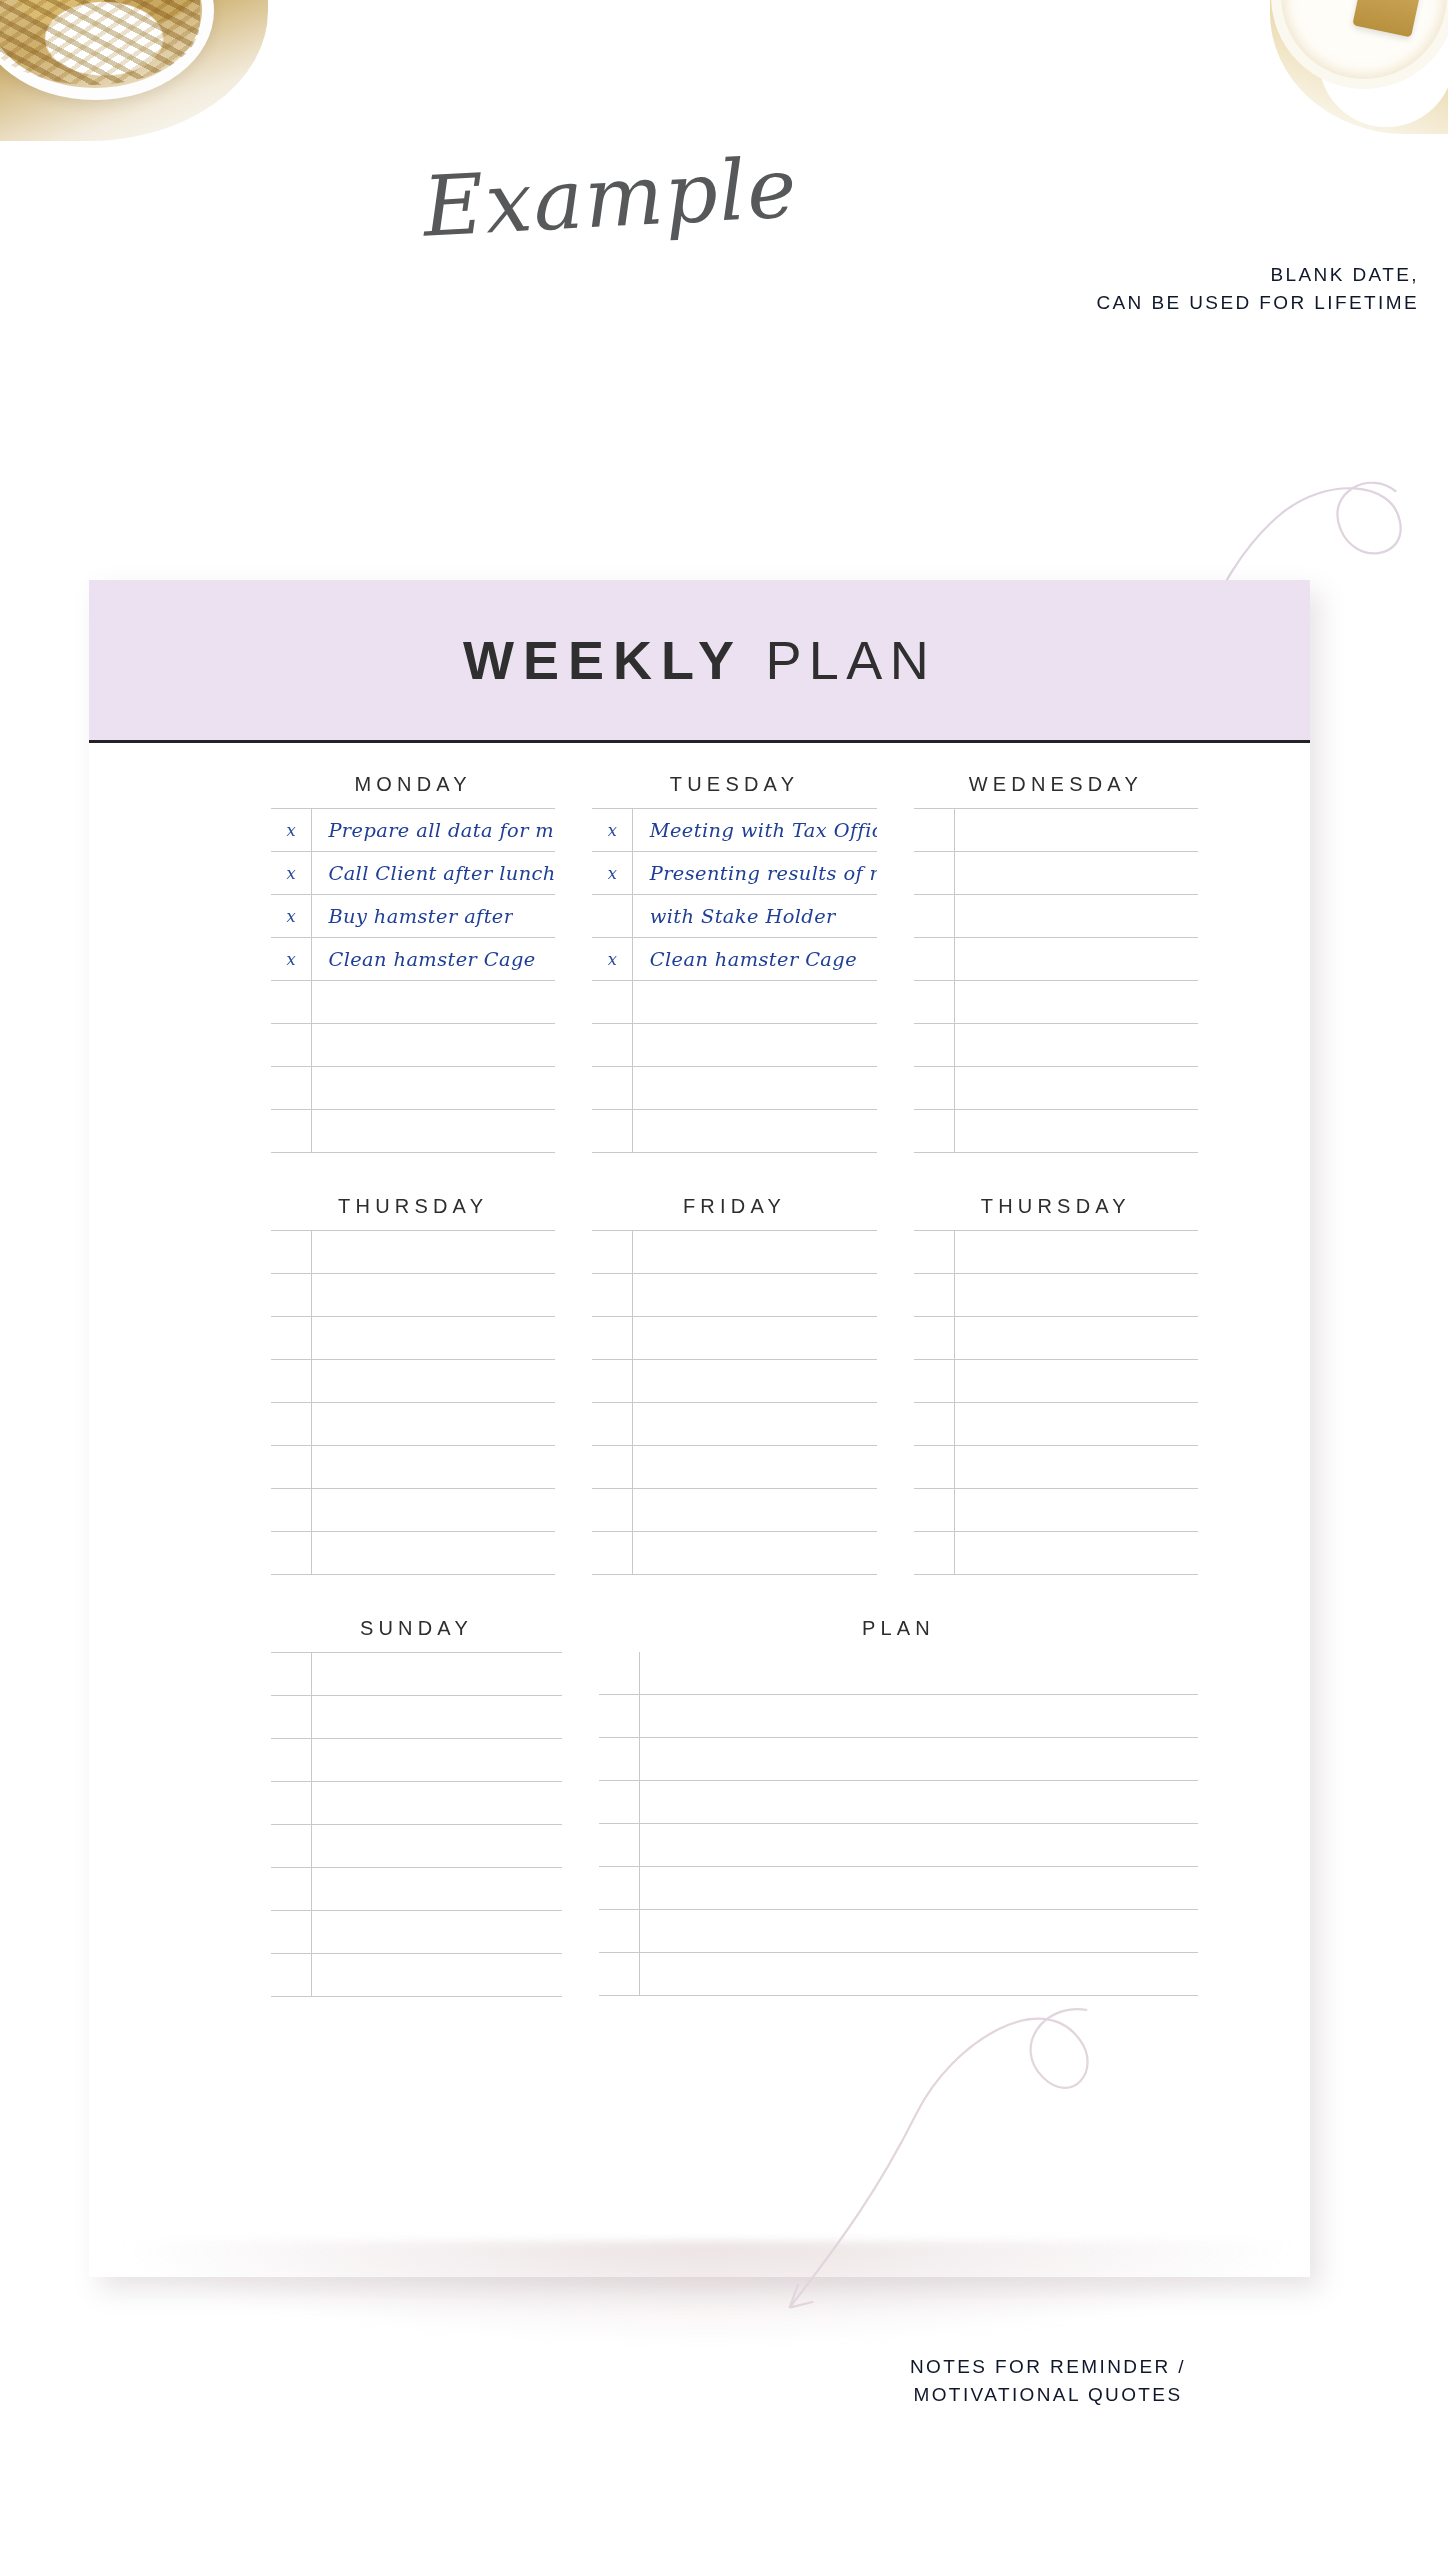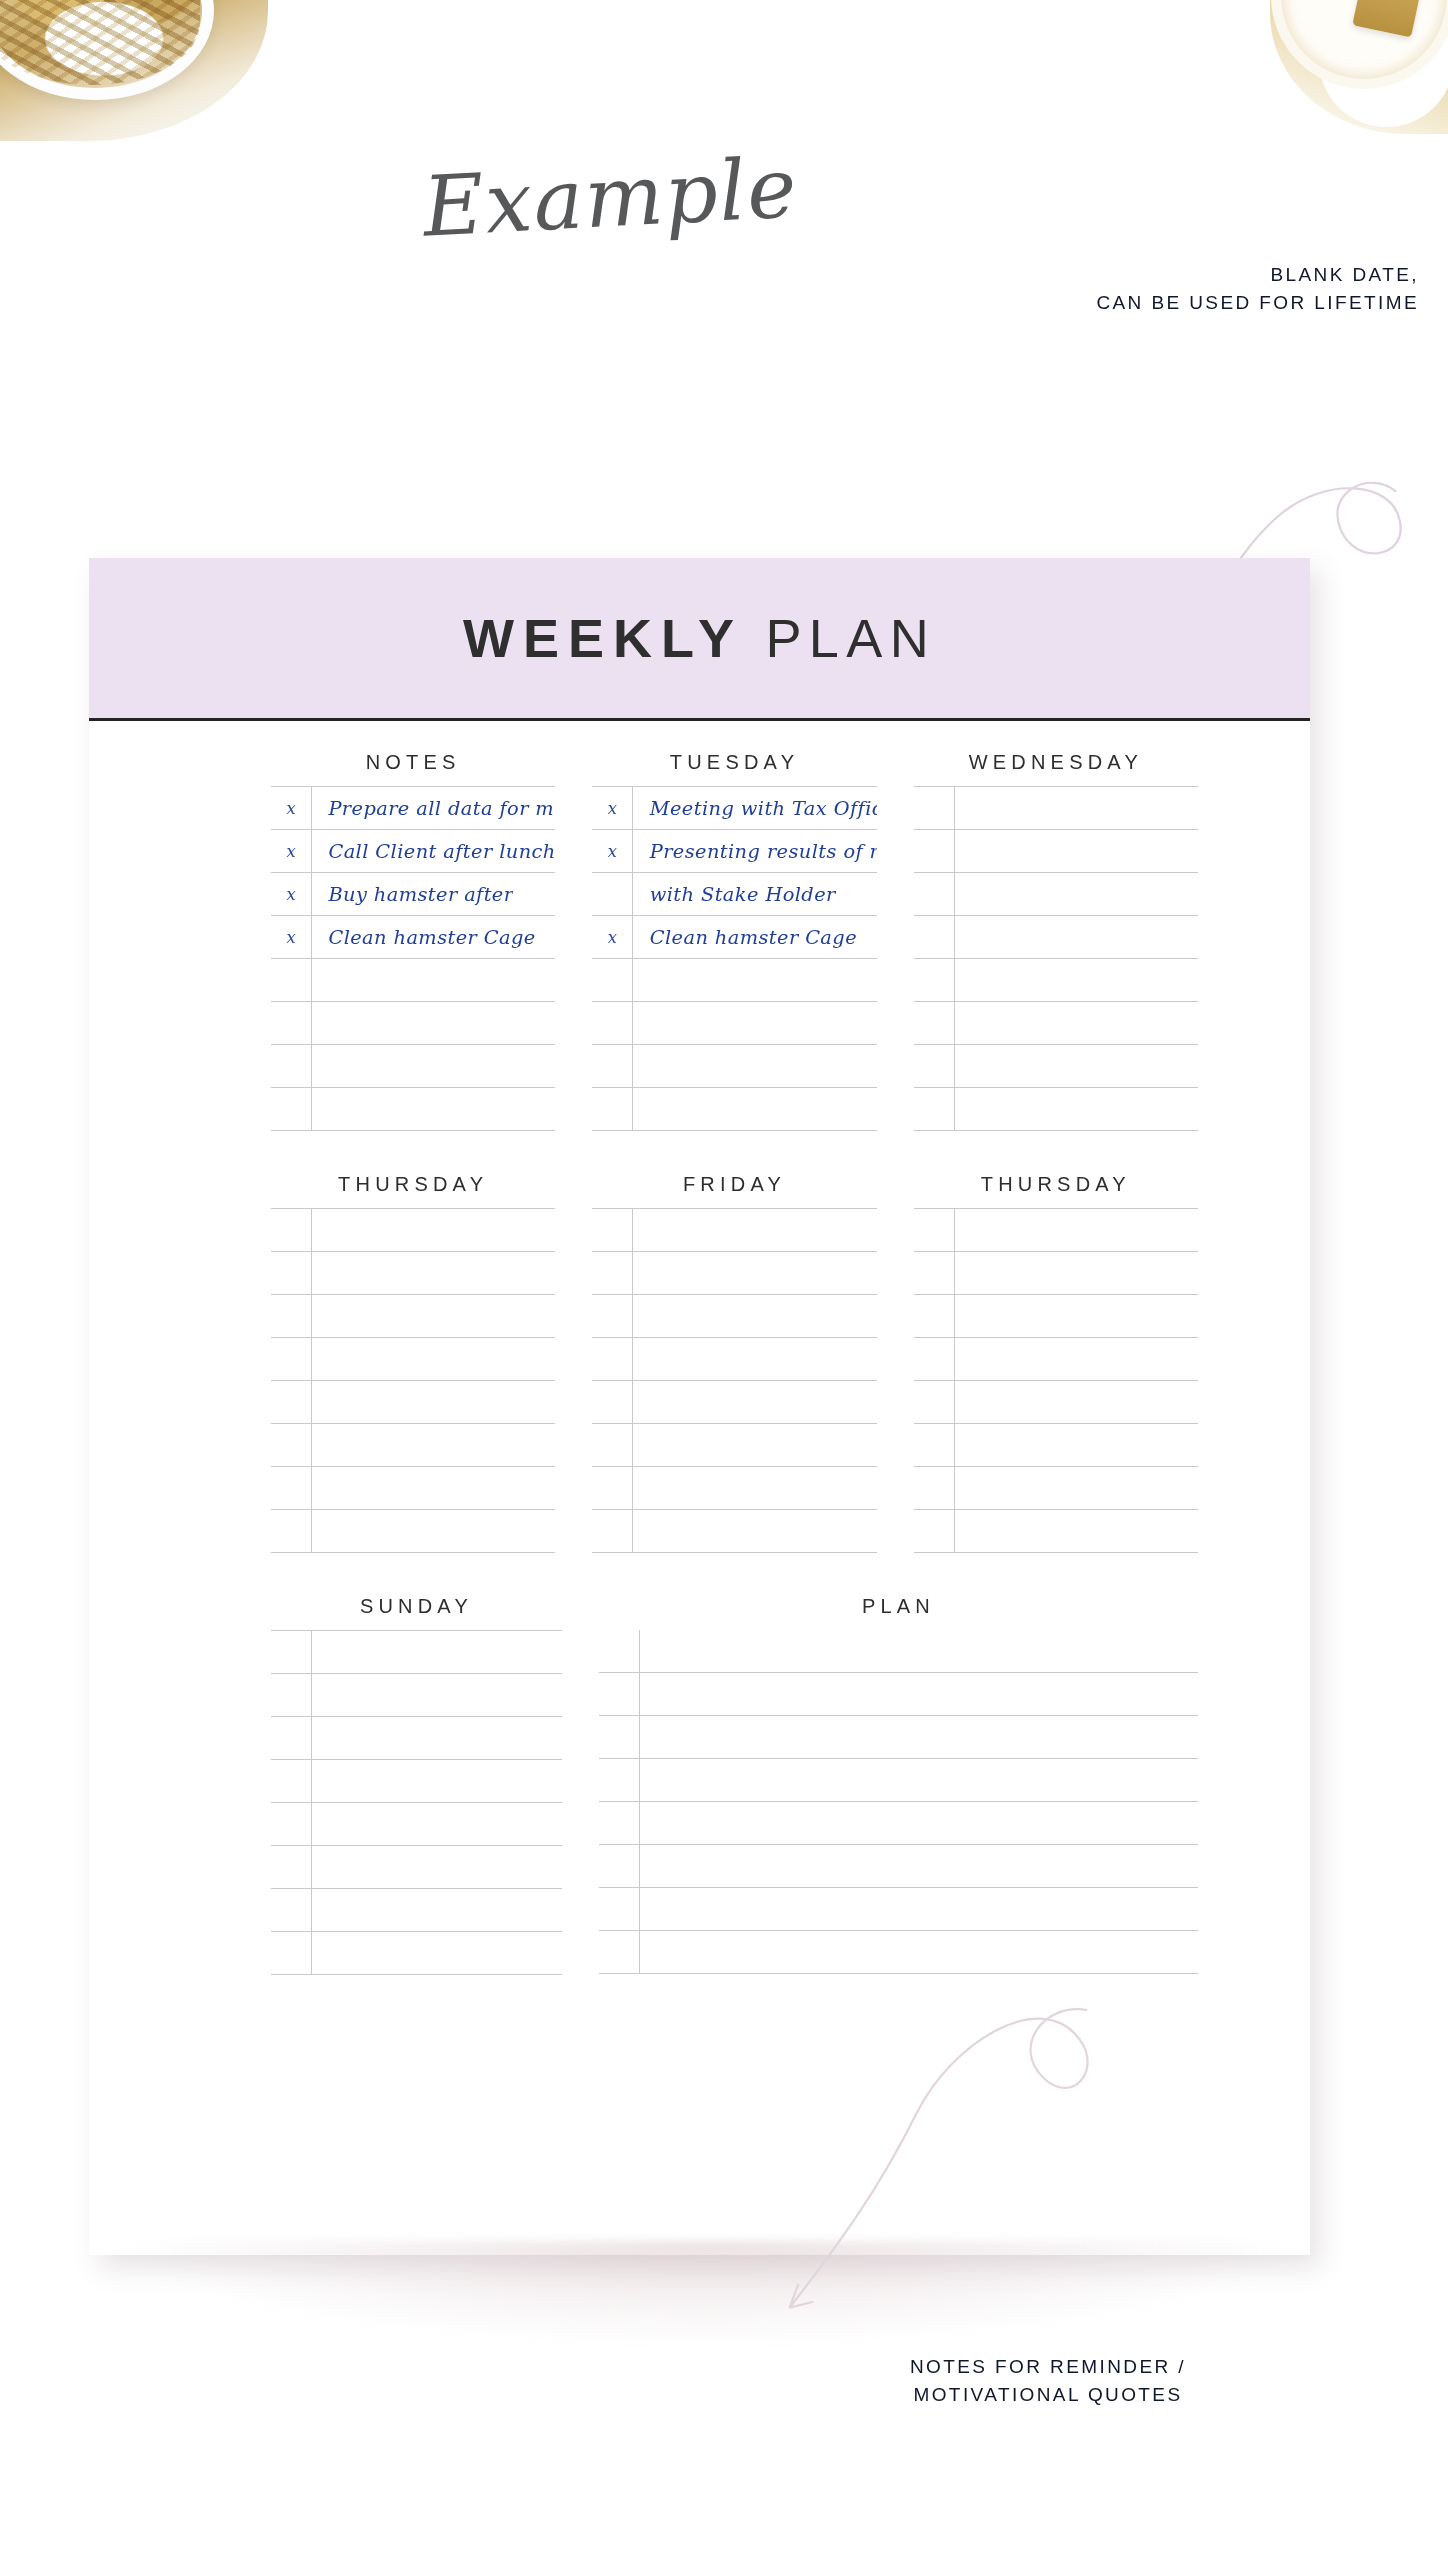--- a/index.html
+++ b/index.html
@@ -143,21 +143,21 @@
     top: 1995px;
     width: 387px;
     height: 417px;
     pointer-events: none;
   }
 
   
   .planner {
     position: absolute;
     left: 89px;
-    top: 558px;
+    top: 580px;
     width: 1221px;
     height: 1697px;
     background: #ffffff;
     box-shadow: 10.4px 12px 25px rgba(120,100,110,.18);
   }
   .planner-header {
     height: 160px;
     background: #ece1f1;
     display: flex;
     align-items: center;
@@ -303,21 +303,21 @@
       <b>WEEKLY</b>
       <span>PLAN</span>
     </div>
   </div>
 
 
   <div class="grid">
 
     <div class="row">
       <div class="day">
-        <div class="day-title">NOTES</div>
+        <div class="day-title">MONDAY</div>
         <div class="lines">
             <div class="line">
               <div class="tick-col">x</div>
               <div class="entry">Prepare all data for meeting</div>
             </div>
             <div class="line">
               <div class="tick-col">x</div>
               <div class="entry">Call Client after lunch</div>
             </div>
             <div class="line">

